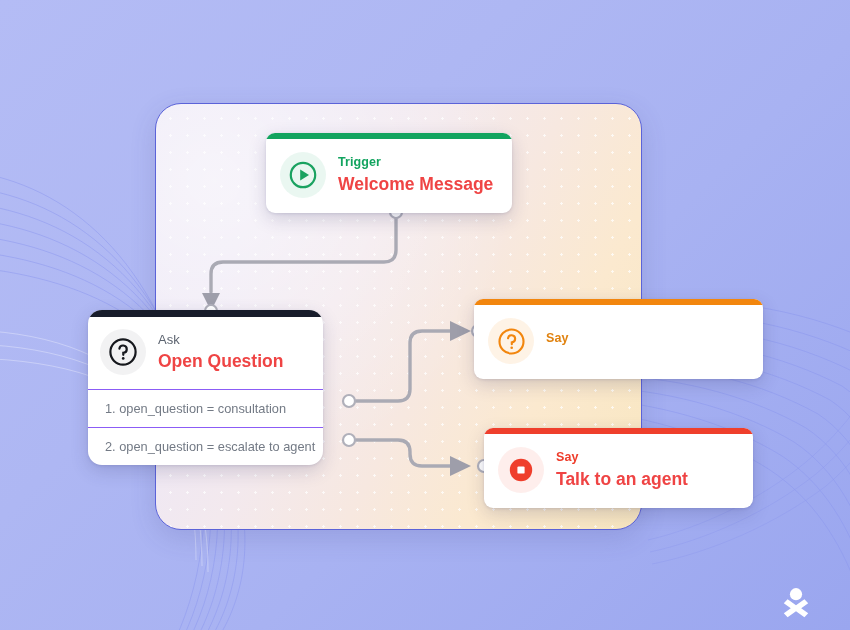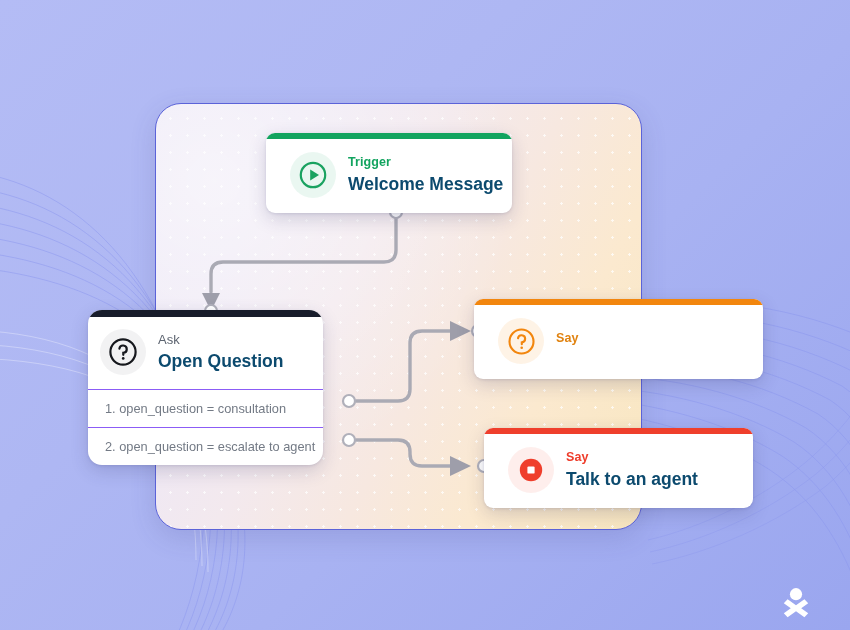--- a/index.html
+++ b/index.html
@@ -72,41 +72,41 @@
     position: absolute;
     background: #ffffff;
     border-radius: 9px;
     box-shadow: 0 6px 18px rgba(45,45,95,0.18), 0 1px 3px rgba(45,45,95,0.12);
     overflow: hidden;
   }
   .node-bar { height: 6px; width: 100%; }
   .node-body {
     display: flex;
     align-items: center;
-    padding: 13px 16px 15px 24px;
+    padding: 13px 16px 15px 14px;
   }
   .node-icon {
     width: 46px; height: 46px;
     border-radius: 50%;
     flex: 0 0 46px;
     display: flex; align-items: center; justify-content: center;
     margin-right: 12px;
   }
   .node-text { display: flex; flex-direction: column; justify-content: center; }
   .node-kind {
     font-size: 12.5px;
     font-weight: bold;
     line-height: 1.1;
     margin-bottom: 4px;
     letter-spacing: 0.1px;
   }
   .node-title {
     font-size: 17.5px;
     font-weight: bold;
-    color: #0c4a6e;
+    color: #ef4444;
     line-height: 1.15;
     white-space: nowrap;
     text-align: right;
   }
 
   
   #node-trigger { left: 266px; top: 133px; width: 246px; }
   #node-trigger .node-bar { background: #12a45f; }
   #node-trigger .node-icon { background: rgba(24,168,100,0.09); }
   #node-trigger .node-kind { color: #12a45f; }

